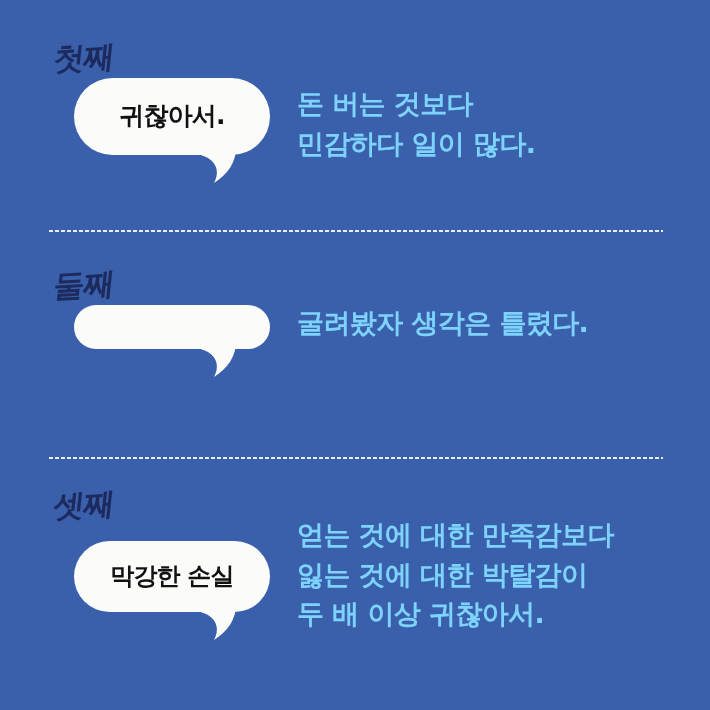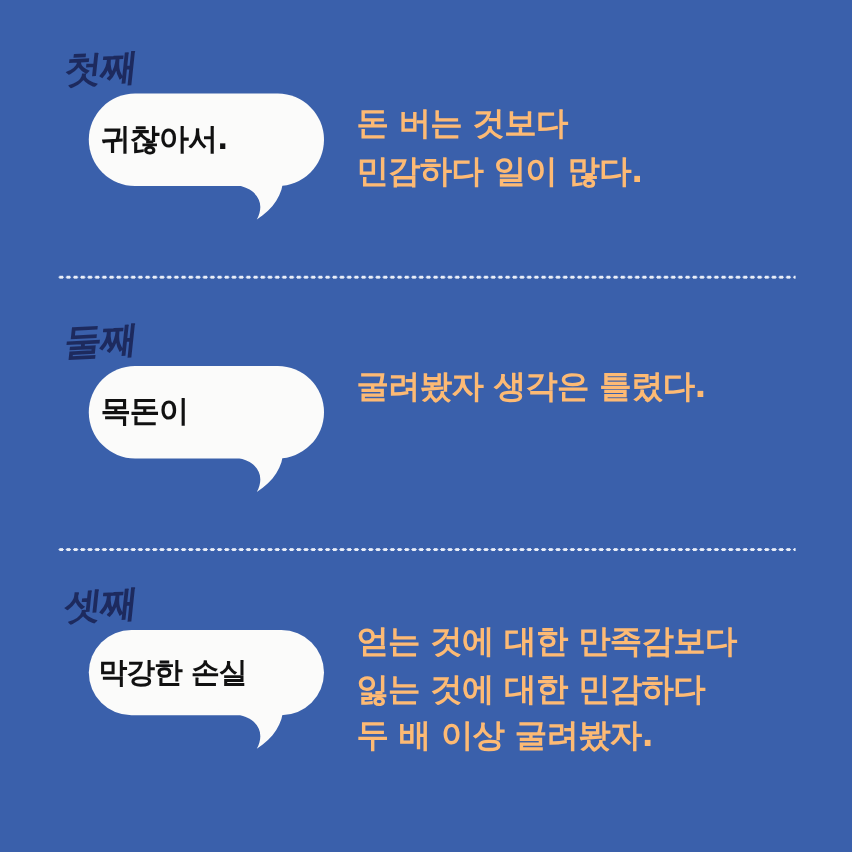--- a/index.html
+++ b/index.html
@@ -54,51 +54,52 @@
     top: 42px;
     z-index: 2;
   }
   .bubble {
     position: relative;
     width: 196px;
     box-sizing: border-box;
     background: #fbfbfa;
     border-radius: 48px;
     padding: 22px 10px 22px 10px;
-    text-align: left;
+    text-align: center;
     color: #111111;
     font-size: 25px;
     font-weight: 700;
     line-height: 1.30;
     letter-spacing: -0.8px;
   }
   .bubble.tall {
     border-radius: 46px;
     padding: 20px 8px;
     font-size: 24px;
+    margin-top: 16px;
   }
   .bubble-line { display: block; white-space: nowrap; }
 
   
   .tail {
     position: absolute;
     left: 104px;
     bottom: -33px;
     width: 62px;
     height: 40px;
     z-index: 1;
   }
   .tail svg { display: block; width: 62px; height: 40px; }
 
   
   .copy {
     position: absolute;
     left: 297px;
     z-index: 2;
-    color: #fdba74;
+    color: #7dd3fc;
     font-size: 27px;
     font-weight: 700;
     line-height: 1.47;
     letter-spacing: -0.6px;
     white-space: nowrap;
   }
   .sec-1 .copy { top: 48px; }
   .sec-2 .copy { top: 40px; }
   .sec-3 .copy { top: 32px; }
   .copy-line { display: block; }
@@ -145,21 +146,20 @@
   </div>
 
   <div class="divider divider-1"></div>
 
   <div class="section sec-2">
 
     <div class="ordinal">둘째</div>
 
     <div class="bubble-wrap">
       <div class="bubble">
-        <span class="bubble-line">목돈이</span>
       </div>
       <div class="tail">
         <svg viewBox="0 0 62 40" xmlns="http://www.w3.org/2000/svg" aria-hidden="true">
           <path d="M0 0 H58 C58 14 50 26 36 35 C41 26 40 16 30 10 C22 6 10 3 0 2 Z" fill="#fbfbfa"></path>
         </svg>
       </div>
     </div>
 
     <div class="copy">
       <span class="copy-line">굴려봤자 생각은 틀렸다.</span>
@@ -178,18 +178,18 @@
       </div>
       <div class="tail">
         <svg viewBox="0 0 62 40" xmlns="http://www.w3.org/2000/svg" aria-hidden="true">
           <path d="M0 0 H58 C58 14 50 26 36 35 C41 26 40 16 30 10 C22 6 10 3 0 2 Z" fill="#fbfbfa"></path>
         </svg>
       </div>
     </div>
 
     <div class="copy">
       <span class="copy-line">얻는 것에 대한 만족감보다</span>
-      <span class="copy-line">잃는 것에 대한 민감하다</span>
-      <span class="copy-line">두 배 이상 굴려봤자.</span>
+      <span class="copy-line">잃는 것에 대한 박탈감이</span>
+      <span class="copy-line">두 배 이상 귀찮아서.</span>
     </div>
   </div>
 
 </div>
 
 </body></html>

